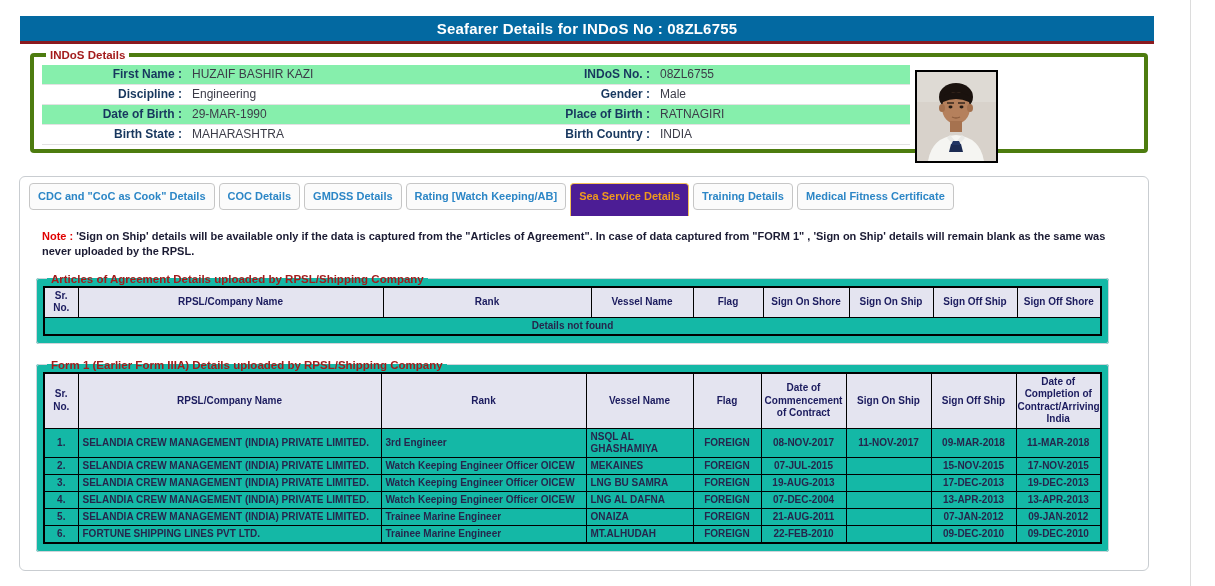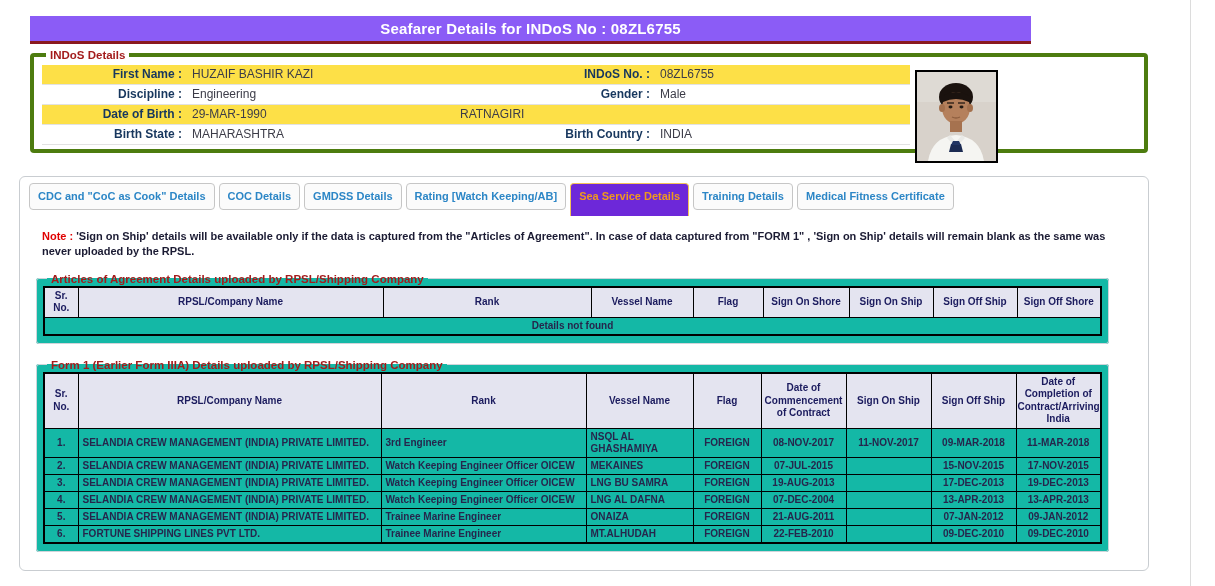--- a/index.html
+++ b/index.html
@@ -3,41 +3,41 @@
 <meta charset="utf-8">
 <style>
   * { box-sizing: border-box; }
   html,body { margin:0; padding:0; }
   body {
     width:1215px; height:586px; position:relative; overflow:hidden;
     background:#ffffff; font-family:"Liberation Sans", sans-serif;
   }
   
   .header-bar {
-    position:absolute; left:30px; top:16px; width:1001px; height:28px;
-    background:#8b5cf6; border-bottom:3px solid #8A1A1F;
+    position:absolute; left:20px; top:16px; width:1134px; height:28px;
+    background:#0369a1; border-bottom:3px solid #8A1A1F;
     color:#ffffff; font-size:15px; font-weight:bold;
     text-align:center; line-height:26px; letter-spacing:.2px;
   }
   
   fieldset { margin:0; }
   .indos-fs {
     position:absolute; left:30px; top:49px; width:1118px; height:104px;
     border:4px solid #4d7c0f; border-radius:4px; padding:2px 8px 6px 8px;
     background:#fff;
   }
   .indos-fs > legend, .tbl-fs > legend {
     color:#A31C1C; font-weight:bold; font-size:11.5px; padding:0 4px; margin-left:4px;
   }
   .field-rows { width:868px; margin-top:2px; }
   .field-row {
     display:grid; grid-template-columns:148px 268px 200px auto;
     height:20px; line-height:19px; border-bottom:1px solid #E2E2E2;
   }
-  .field-row.alt { background:#fde047; }
+  .field-row.alt { background:#86efac; }
   .field-label {
     text-align:right; padding-right:8px; color:#17375E;
     font-weight:bold; font-size:12px; white-space:nowrap;
   }
   .field-value { text-align:left; padding-left:2px; color:#3C3C48; font-size:12px; white-space:nowrap; }
   .photo-frame {
     position:absolute; right:146px; top:9px; width:83px; height:93px;
     border:2px solid #000; background:#D6CFC9;
   }
   
@@ -45,21 +45,21 @@
     position:absolute; left:19px; top:176px; width:1130px; height:395px;
     border:1px solid #C9CDD1; border-radius:6px; background:#fff;
   }
   .tab-bar { display:flex; gap:4px; align-items:flex-start; padding:6px 0 0 9px; height:40px; }
   .tab {
     height:27px; line-height:25px; padding:0 8px; white-space:nowrap;
     background:#FBFBFB; border:1px solid #C6C6C6; border-radius:4px;
     color:#2C86C6; font-weight:bold; font-size:11px; cursor:pointer;
   }
   .tab.active {
-    color:#EF9A1D; border-color:#F3C25A; background:#6d28d9;
+    color:#EF9A1D; border-color:#F3C25A; background:#4c1d95;
     border-radius:4px 4px 0 0; height:33px; border-bottom:none;
   }
   .note {
     margin:12px 16px 0 22px; font-size:11px; font-weight:bold;
     color:#1B1B33; line-height:1.4;
   }
   .note-prefix { color:#E00000; }
   .tbl-fs {
     margin:13px 44px 0 16px; border:1px solid #D0D4DA; border-radius:3px;
     padding:1px 6px 7px 6px; background:#14b8a6;
@@ -94,20 +94,21 @@
       </div>
       <div class="field-row">
         <div class="field-label">Discipline :</div>
         <div class="field-value">Engineering</div>
         <div class="field-label">Gender :</div>
         <div class="field-value">Male</div>
       </div>
       <div class="field-row alt">
         <div class="field-label">Date of Birth :</div>
         <div class="field-value">29-MAR-1990</div>
+        <div class="field-label">Place of Birth :</div>
         <div class="field-value">RATNAGIRI</div>
       </div>
       <div class="field-row">
         <div class="field-label">Birth State :</div>
         <div class="field-value">MAHARASHTRA</div>
         <div class="field-label">Birth Country :</div>
         <div class="field-value">INDIA</div>
       </div>
     </div>
   <div class="photo-frame">

